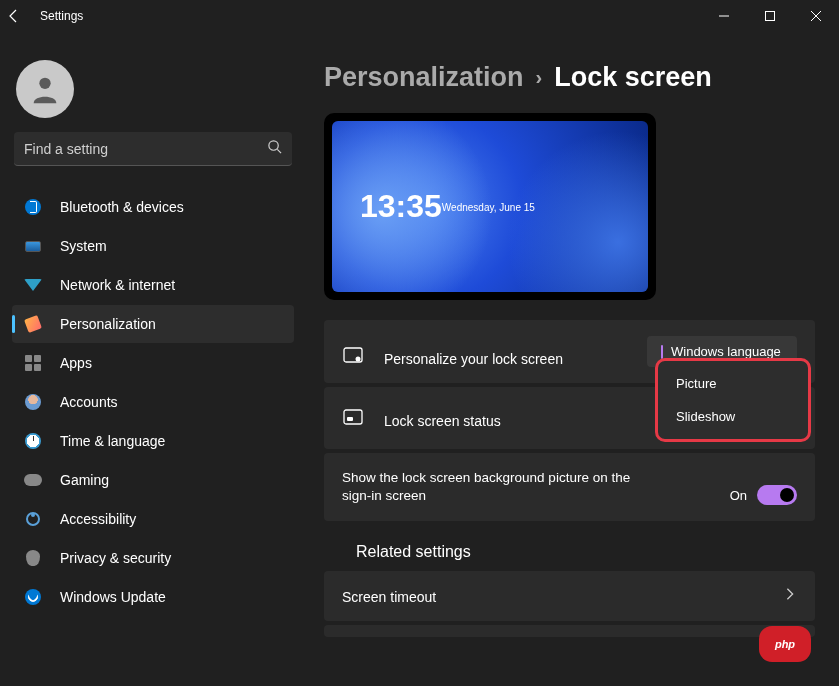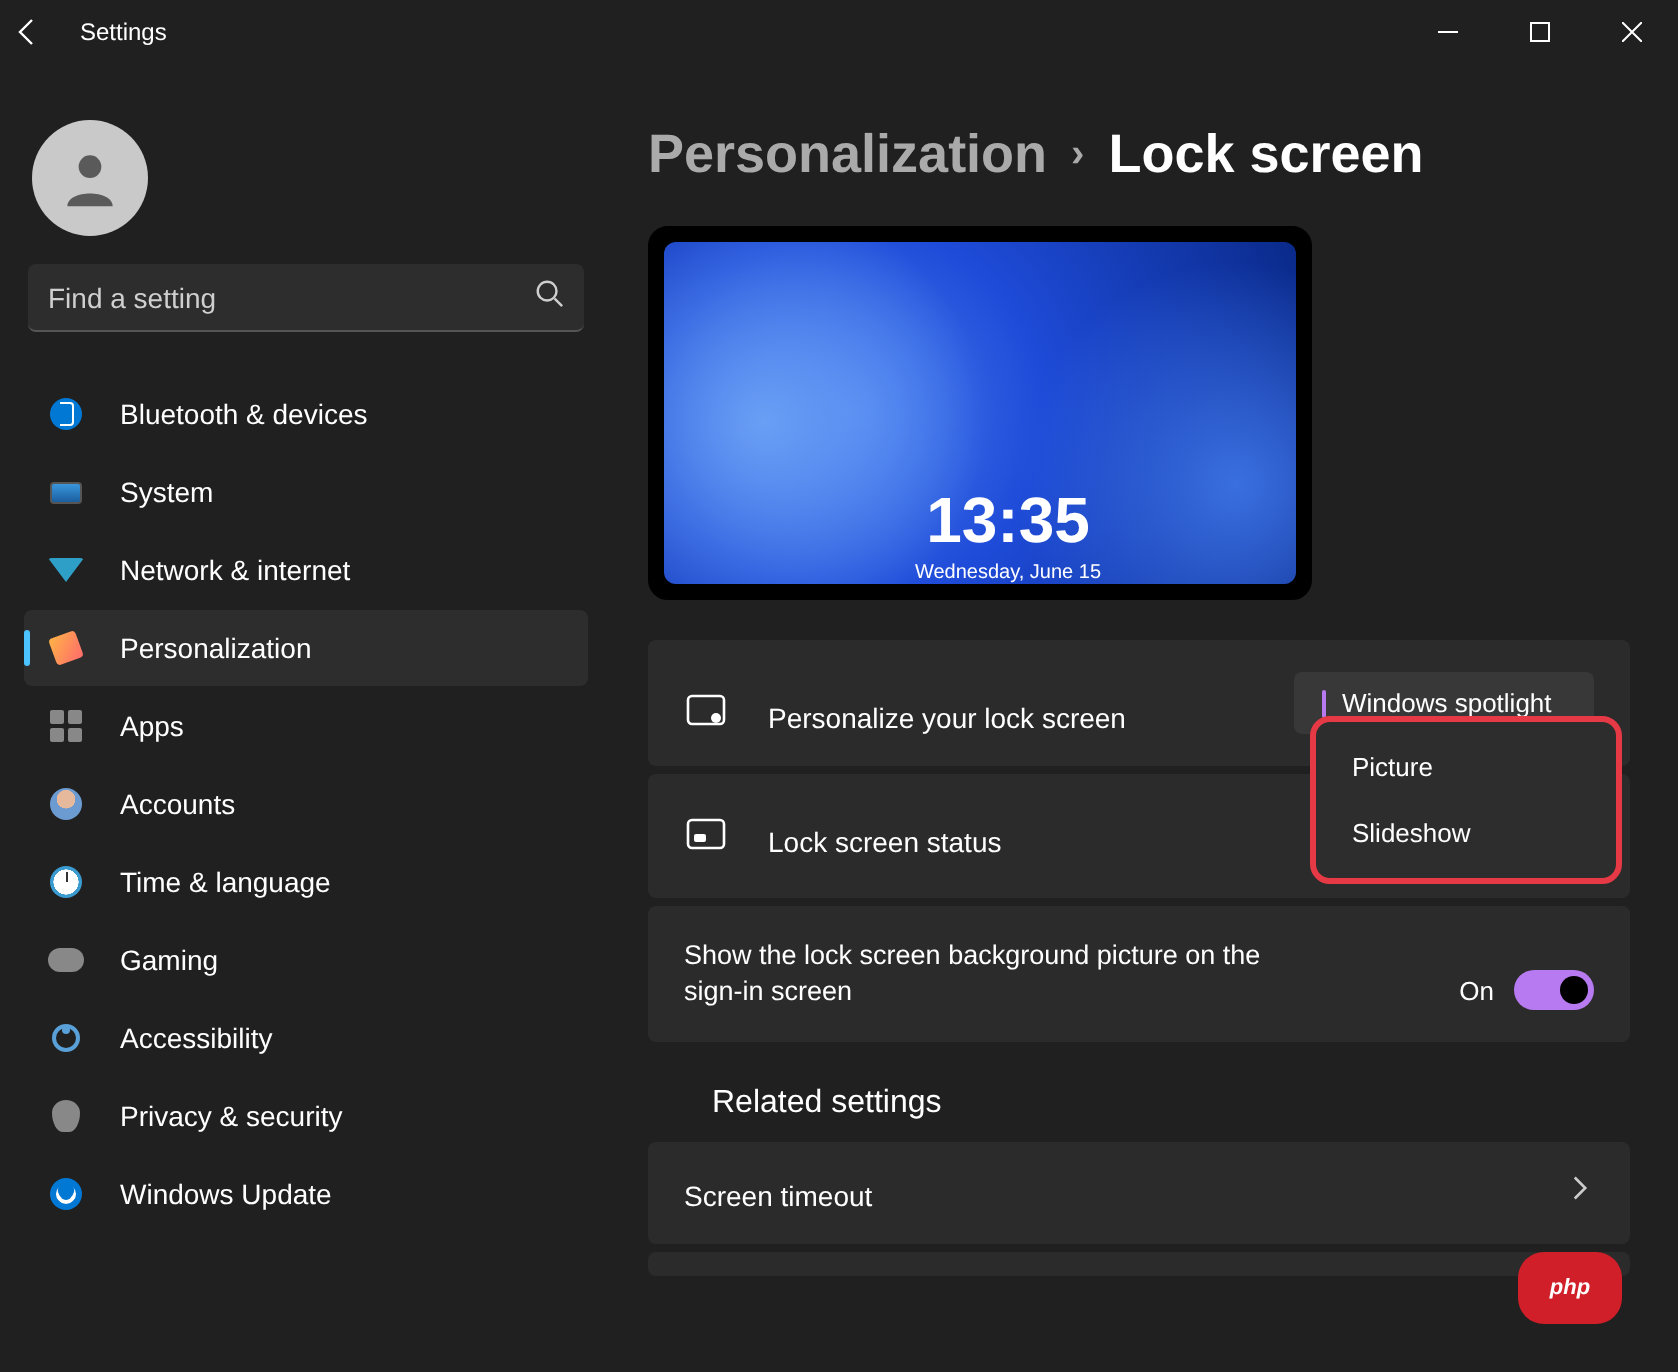--- a/index.html
+++ b/index.html
@@ -45,21 +45,21 @@
   .ico-priv { width: 14px; height: 16px; background: #888; border-radius: 50% 50% 40% 40% / 40% 40% 60% 60%; }
   .ico-upd { width: 16px; height: 16px; border-radius: 50%; background: #0078d4; display:flex;align-items:center;justify-content:center; }
   .ico-upd::after{content:"";width:8px;height:8px;border:2px solid #fff;border-top:none;border-right:none;border-radius:50%;transform:rotate(-45deg);}
   
   .main { flex: 1; padding: 30px 24px 0 18px; overflow: hidden; }
   .breadcrumb { display: flex; align-items: center; font-size: 27px; font-weight: 600; margin-bottom: 20px; }
   .bc-parent { color: #aaa; cursor: pointer; }
   .bc-sep { color: #aaa; margin: 0 12px; font-size: 20px; }
   
   .preview { width: 332px; height: 187px; border: 4px solid #000; border-radius: 10px; background: #000; padding: 4px; margin-bottom: 20px; }
-  .preview-inner { width: 100%; height: 100%; border-radius: 6px; background: radial-gradient(circle at 30% 50%, #4a7ff0 0%, #1e4bd8 40%, #0a2a8a 100%); display: flex; flex-direction: column; align-items: center; justify-content: flex-end; color: #fff; position: relative; overflow: hidden; padding-left: 28px; }
+  .preview-inner { width: 100%; height: 100%; border-radius: 6px; background: radial-gradient(circle at 30% 50%, #4a7ff0 0%, #1e4bd8 40%, #0a2a8a 100%); display: flex; flex-direction: row; align-items: center; justify-content: flex-start; color: #fff; position: relative; overflow: hidden; padding-left: 28px; }
   .preview-inner::before { content:""; position:absolute; width:260px;height:260px;border-radius:50%;background:radial-gradient(circle,#6a9ff5 0%,transparent 60%);left:-80px;top:-40px;}
   .preview-inner::after { content:""; position:absolute; width:260px;height:260px;border-radius:50%;background:radial-gradient(circle,#3a6fe0 0%,transparent 60%);right:-100px;bottom:-80px;}
   .pv-time { font-size: 32px; font-weight: 600; z-index: 1; }
   .pv-date { font-size: 10px; z-index: 1; margin-top: 2px; }
   
   .card { background: #2b2b2b; border-radius: 4px; margin-bottom: 4px; padding: 16px 18px; display: flex; align-items: flex-end; position: relative; }
   .card-ico { width: 22px; height: 22px; margin-right: 20px; flex-shrink: 0; display: flex; align-items: center; justify-content: center; }
   .card-body { flex: 1; }
   .card-title { font-size: 14px; }
   .card-sub { font-size: 12px; color: #aaa; margin-top: 2px; max-width: 260px; }
@@ -219,21 +219,21 @@
         <svg width="20" height="18" viewBox="0 0 20 18" fill="none" stroke="#fff" stroke-width="1.3">
             <rect x="1" y="1" width="18" height="14" rx="2"></rect>
             <circle cx="15" cy="12" r="2.5" fill="#fff" stroke="none"></circle>
           </svg>
       </div>
       <div class="card-body">
           <div class="card-title">Personalize your lock screen</div>
         </div>
       <div class="select-box">
         <span class="sel-bar"></span>
-        <span>Windows spotlight</span>
+        <span>Windows language</span>
       </div>
       <div class="dropdown">
         <div class="dd-item">Picture</div>
         <div class="dd-item">Slideshow</div>
       </div>
     </div>
 
     <div class="card" style="padding-top:20px;padding-bottom:20px;">
       <div class="card-ico">
         <svg width="20" height="18" viewBox="0 0 20 18" fill="none" stroke="#fff" stroke-width="1.3">

